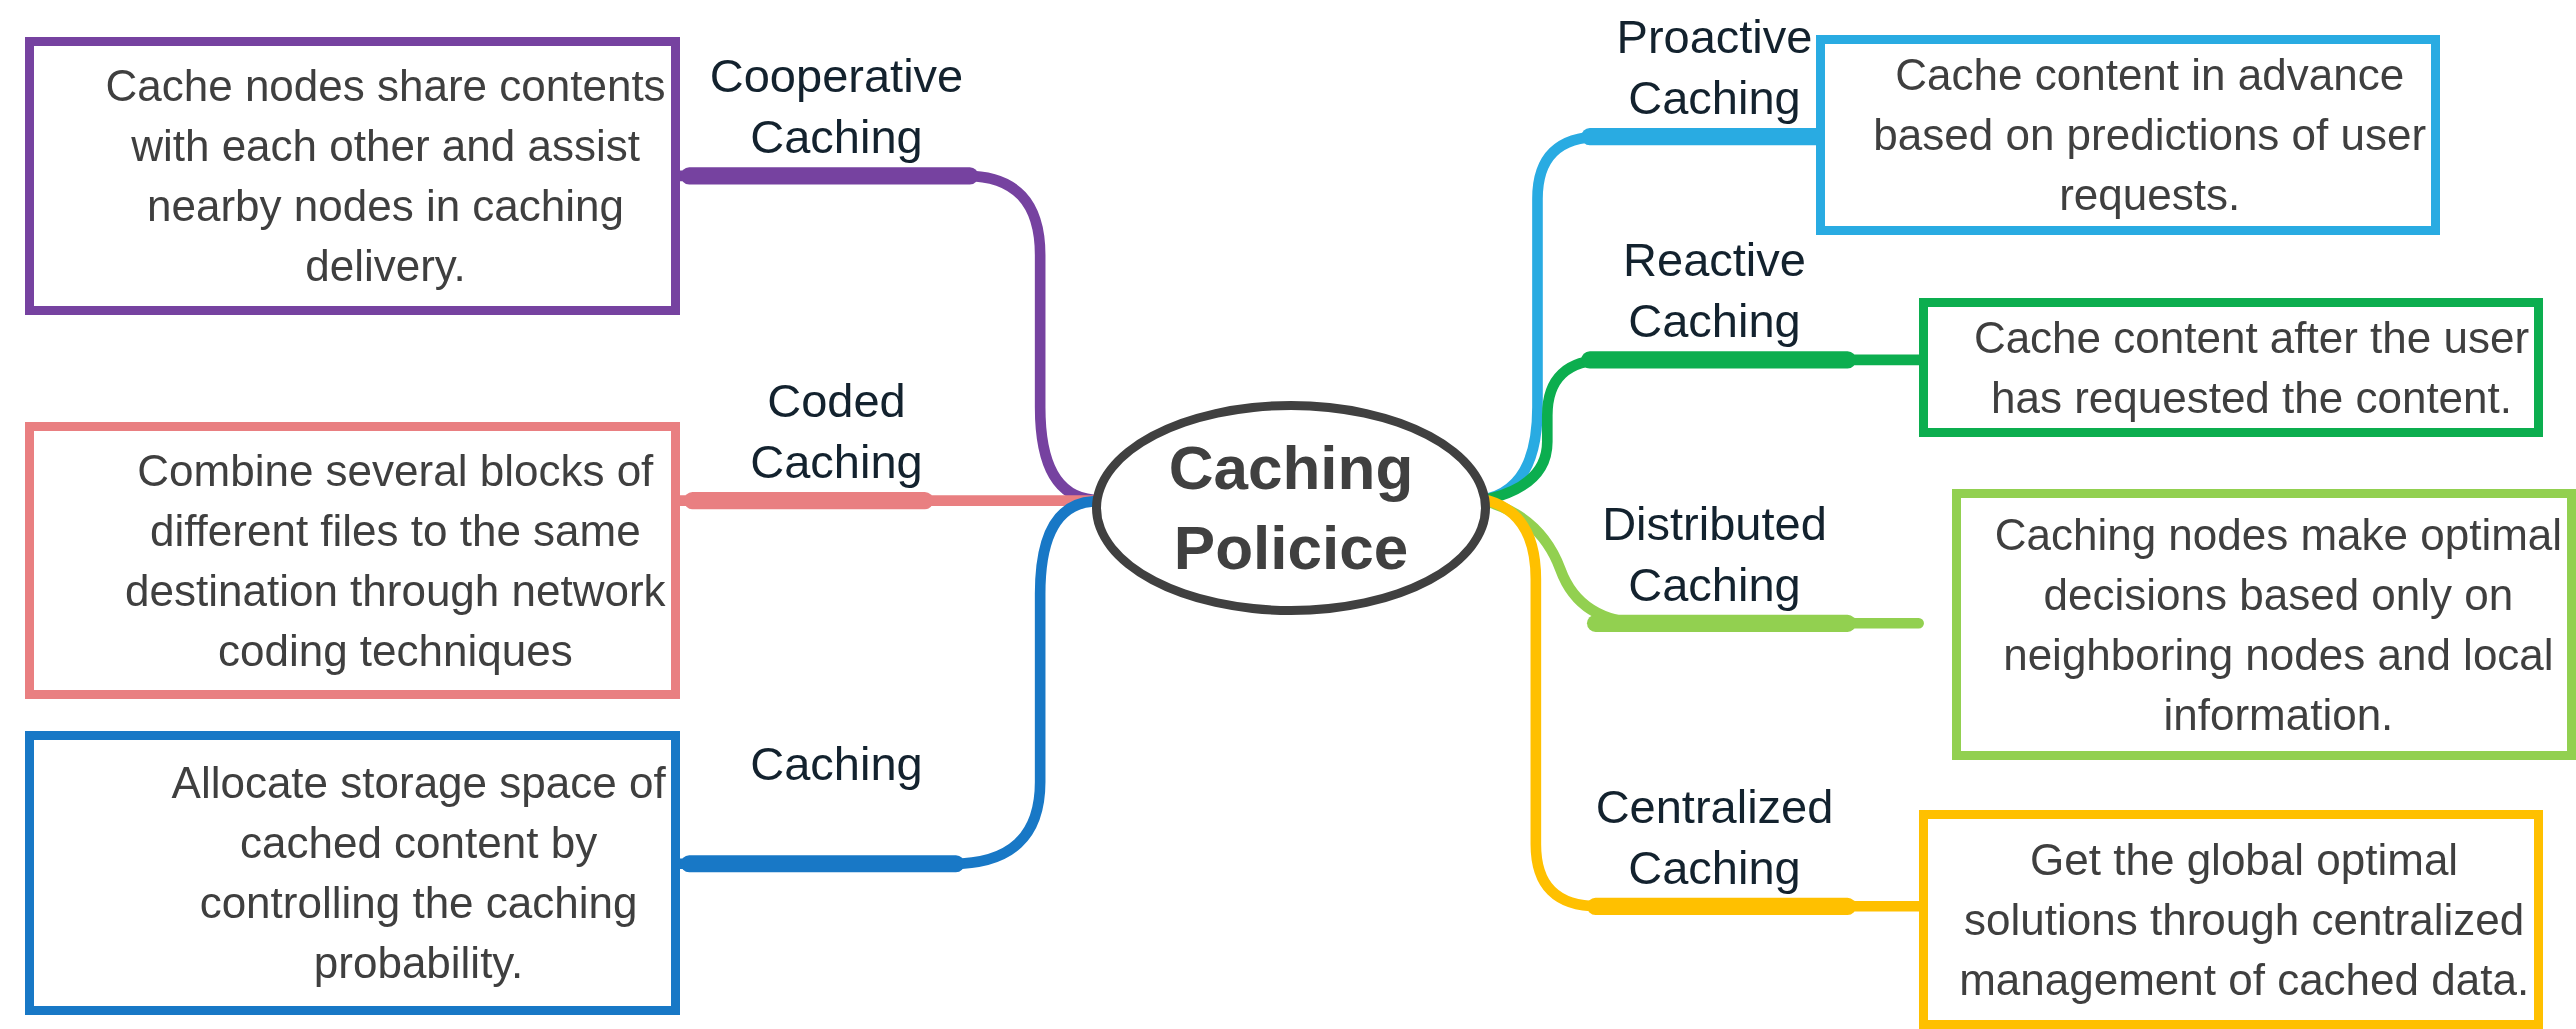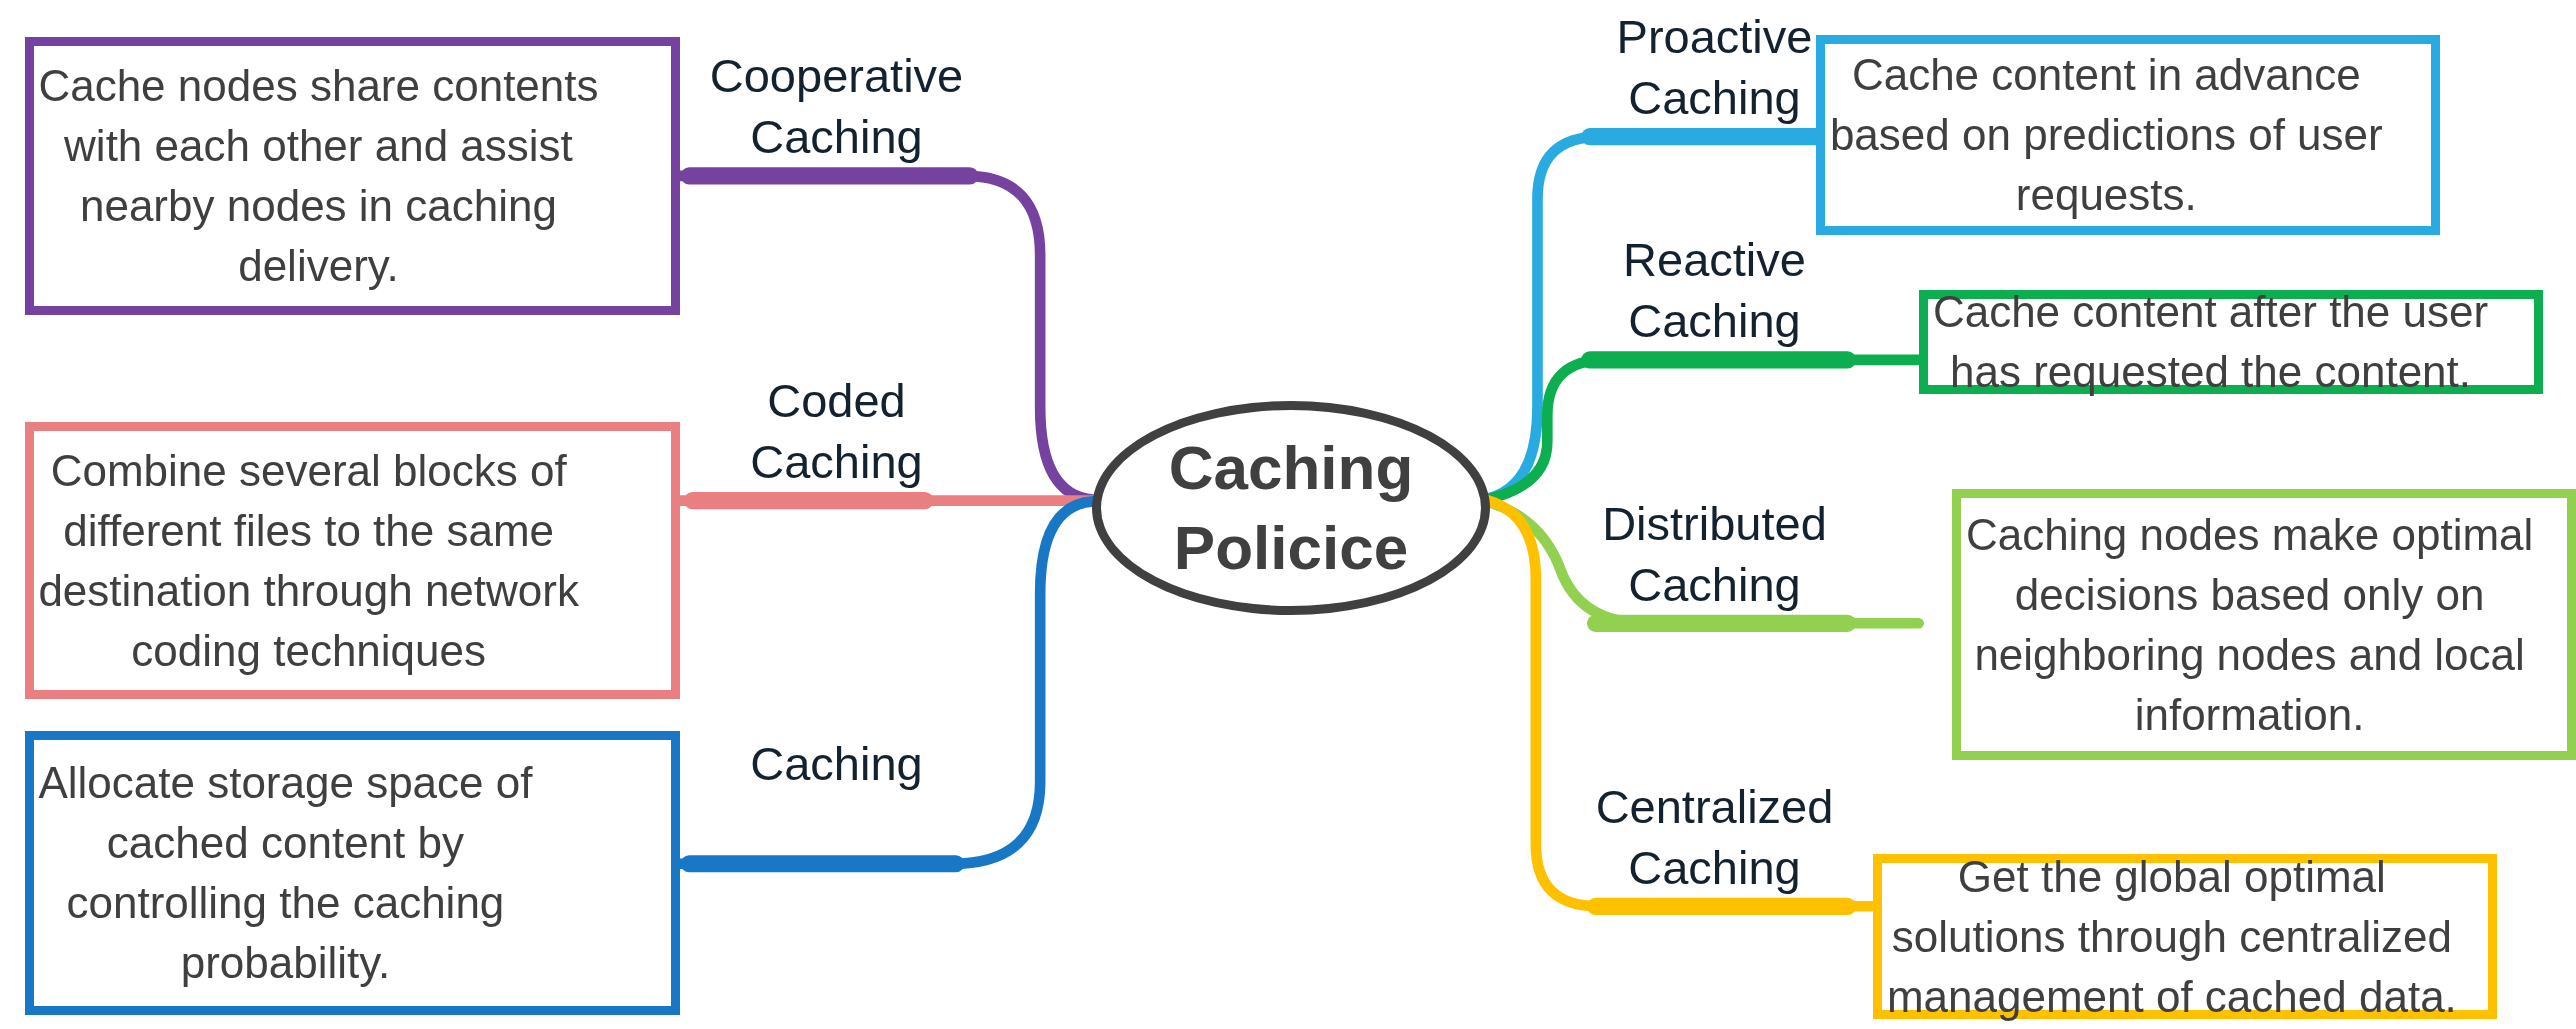--- a/index.html
+++ b/index.html
@@ -13,21 +13,21 @@
   svg.links{position:absolute;left:0;top:0;width:2576px;height:1029px;}
   svg.links path{fill:none;stroke-linecap:round;}
   .link{stroke-width:13px;}
   .link-underline{stroke-width:21px;stroke-linecap:butt;}
 
   .desc-box{
     position:absolute;
     box-sizing:border-box;
     border:9px solid #888;
     background:#ffffff;
-    display:flex;align-items:center;justify-content:flex-start;
+    display:flex;align-items:center;justify-content:flex-end;
     text-align:center;
     color:#3F3F3F;
     font-size:44px;line-height:60px;
     white-space:pre-line;
     padding:0 4.9px;
   }
   .branch-label{
     position:absolute;
     height:123px;
     text-align:center;
@@ -47,23 +47,23 @@
     font-size:62px;line-height:80px;
     text-align:center;
   }
 
   
   #box-cooperative  {left:24.5px;  top:37px;  width:655px;height:278px;}
   #box-coded        {left:24.5px;  top:386px; width:655px;height:277px;margin-top:36px;}
   #box-probabilistic{left:24.5px;  top:731px; width:655px;height:284px;}
   
   #box-proactive    {left:1816px;top:35px;  width:624px;height:200px;}
-  #box-reactive     {left:1919px;top:290px; width:624px;height:104px;}
+  #box-reactive     {left:1919px;top:298px; width:624px;height:139px;}
   #box-distributed  {left:1919px;top:489px; width:624px;height:271px;margin-left:33px;}
-  #box-centralized  {left:1873px;top:810px; width:624px;height:165px;margin-top:44px;}
+  #box-centralized  {left:1919px;top:810px; width:624px;height:219px;}
 
   
   #label-cooperative  {left:671px; top:45px;  width:331px;}
   #label-coded        {left:671px; top:370px; width:331px;}
   #label-probabilistic{left:671px; top:733px; width:331px;}
   #label-proactive    {left:1551px;top:5.7px;   width:327px;}
   #label-reactive     {left:1551px;top:229px; width:327px;}
   #label-distributed  {left:1551px;top:493px; width:327px;}
   #label-centralized  {left:1551px;top:776px; width:327px;}
 </style>

